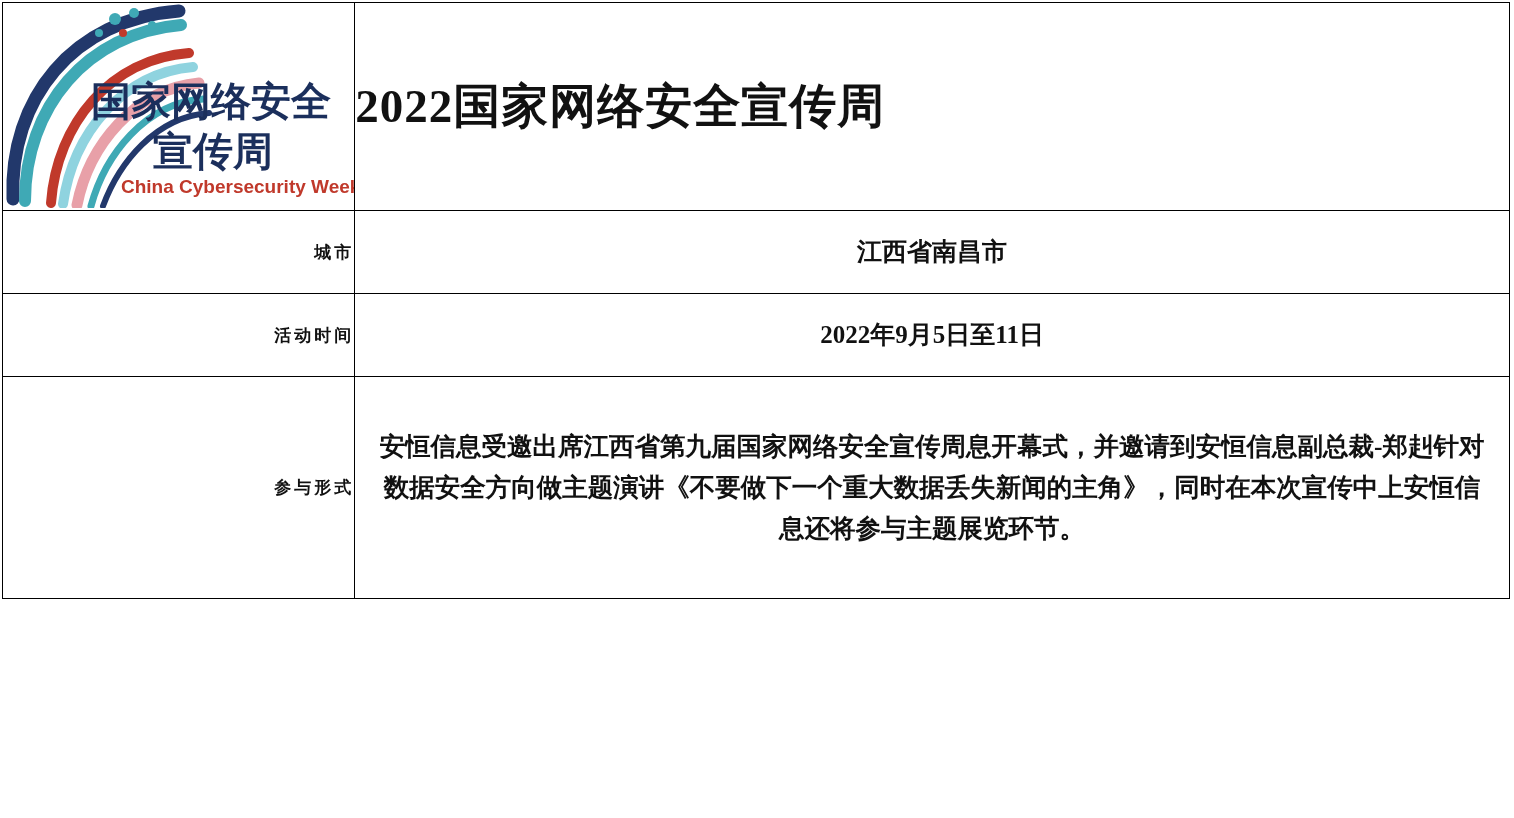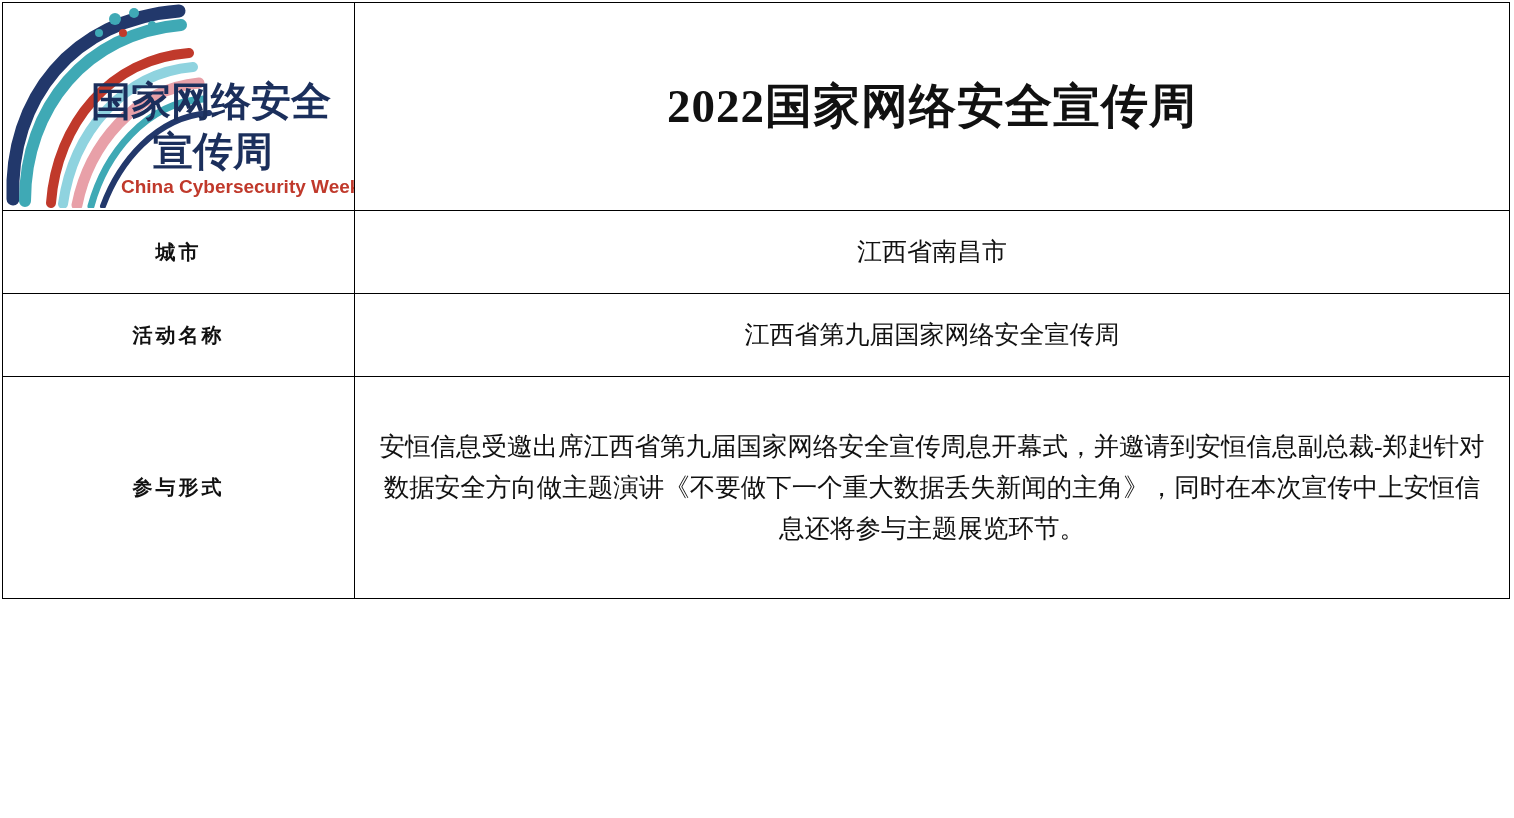--- a/index.html
+++ b/index.html
@@ -52,43 +52,43 @@
     margin-left: 34px;
   }
   .logo-wrap {
     position: absolute;
     inset: 0;
   }
   .logo-wrap svg { display: block; }
 
   
   .title-cell {
-    text-align: center;
     font-size: 47px;
     font-weight: bold;
     letter-spacing: 1px;
     color: #111;
   }
 
   
   .label-cell {
-    text-align: center;
-    font-size: 20px;
+    text-align: right;
+    font-size: 17px;
     font-weight: bold;
     letter-spacing: 3px;
     color: #111;
   }
 
   
   .value-cell {
     text-align: center;
     font-size: 25px;
     color: #111;
     padding: 10px 26px;
     line-height: 1.55;
+    font-weight: bold;
   }
 
   .row-std td { height: 82px; }
   .row-last td { height: 197px; }
 
   .value-cell.paragraph {
     text-align: center;
     font-size: 25.5px;
     line-height: 1.62;
     padding: 12px 22px;
@@ -137,25 +137,25 @@
           </div>
         </td>
         <td class="title-cell">2022国家网络安全宣传周</td>
       </tr>
 
       <tr class="row-std">
         <td class="label-cell dashed-right">城市</td>
         <td class="value-cell">江西省南昌市</td>
       </tr>
 
+      <tr class="row-std">
+        <td class="label-cell dashed-right">活动时间</td>
+        <td class="value-cell">2022年9月5日至11日</td>
+      </tr>
 
-      <tr class="row-std">
-        <td class="label-cell dashed-right">活动名称</td>
-        <td class="value-cell">江西省第九届国家网络安全宣传周</td>
-      </tr>
 
 
 
       <tr class="row-last">
         <td class="label-cell dashed-right">参与形式</td>
         <td class="value-cell paragraph">安恒信息受邀出席江西省第九届国家网络安全宣传周息开幕式，并邀请到安恒信息副总裁-郑赳针对数据安全方向做主题演讲《不要做下一个重大数据丢失新闻的主角》，同时在本次宣传中上安恒信息还将参与主题展览环节。</td>
       </tr>
     </tbody>
   </table>
 </div>

